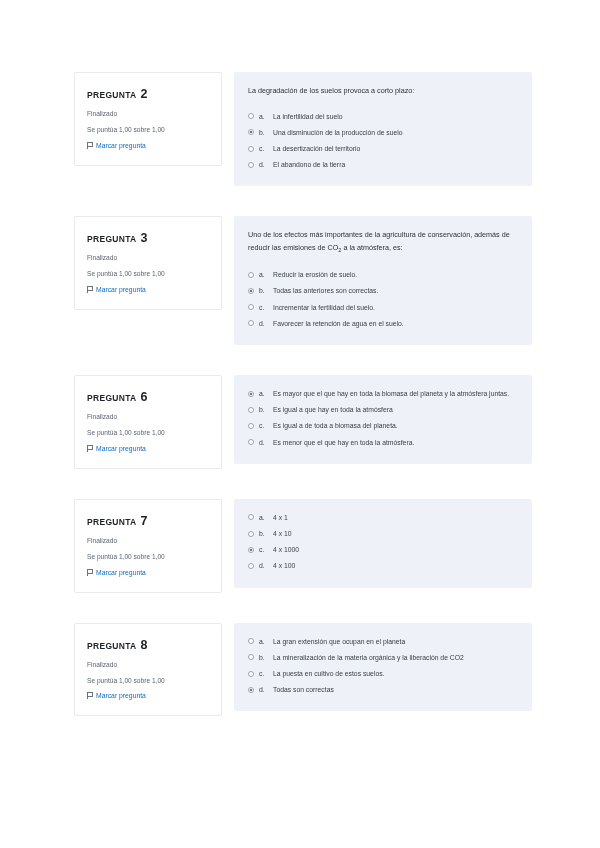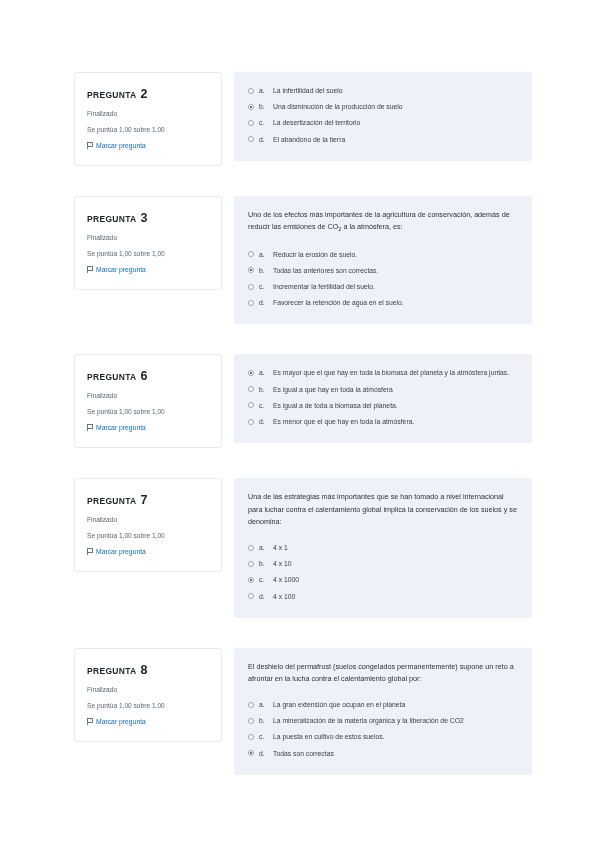--- a/index.html
+++ b/index.html
@@ -164,20 +164,21 @@
             <span class="qnum">2</span>
           </div>
           <div class="q-state">Finalizado</div>
           <div class="q-score">Se puntúa 1,00 sobre 1,00</div>
           <div class="q-flag">
             <span class="flag-icon"></span>
             <span>Marcar pregunta</span>
           </div>
         </div>
         <div class="q-panel">
+          <div class="q-text">La degradación de los suelos provoca a corto plazo:</div>
           <div class="opt-list">
             <label class="opt">
               <span class="radio"></span>
               <span class="opt-letter">a.</span>
               <span class="opt-text">La infertilidad del suelo</span>
             </label>
             <label class="opt">
               <span class="radio checked"></span>
               <span class="opt-letter">b.</span>
               <span class="opt-text">Una disminución de la producción de suelo</span>
@@ -279,21 +280,20 @@
             <span class="qnum">7</span>
           </div>
           <div class="q-state">Finalizado</div>
           <div class="q-score">Se puntúa 1,00 sobre 1,00</div>
           <div class="q-flag">
             <span class="flag-icon"></span>
             <span>Marcar pregunta</span>
           </div>
         </div>
         <div class="q-panel">
-          <div class="q-text">Una de las estrategias más importantes que se han tomado a nivel internacional para luchar contra el calentamiento global implica la conservación de los suelos y se denomina:</div>
           <div class="opt-list">
             <label class="opt">
               <span class="radio"></span>
               <span class="opt-letter">a.</span>
               <span class="opt-text">4 x 1</span>
             </label>
             <label class="opt">
               <span class="radio"></span>
               <span class="opt-letter">b.</span>
               <span class="opt-text">4 x 10</span>
@@ -318,21 +318,20 @@
             <span class="qnum">8</span>
           </div>
           <div class="q-state">Finalizado</div>
           <div class="q-score">Se puntúa 1,00 sobre 1,00</div>
           <div class="q-flag">
             <span class="flag-icon"></span>
             <span>Marcar pregunta</span>
           </div>
         </div>
         <div class="q-panel">
-          <div class="q-text">El deshielo del permafrost (suelos congelados permanentemente) supone un reto a afrontar en la lucha contra el calentamiento global por:</div>
           <div class="opt-list">
             <label class="opt">
               <span class="radio"></span>
               <span class="opt-letter">a.</span>
               <span class="opt-text">La gran extensión que ocupan en el planeta</span>
             </label>
             <label class="opt">
               <span class="radio"></span>
               <span class="opt-letter">b.</span>
               <span class="opt-text">La mineralización de la materia orgánica y la liberación de CO2</span>

